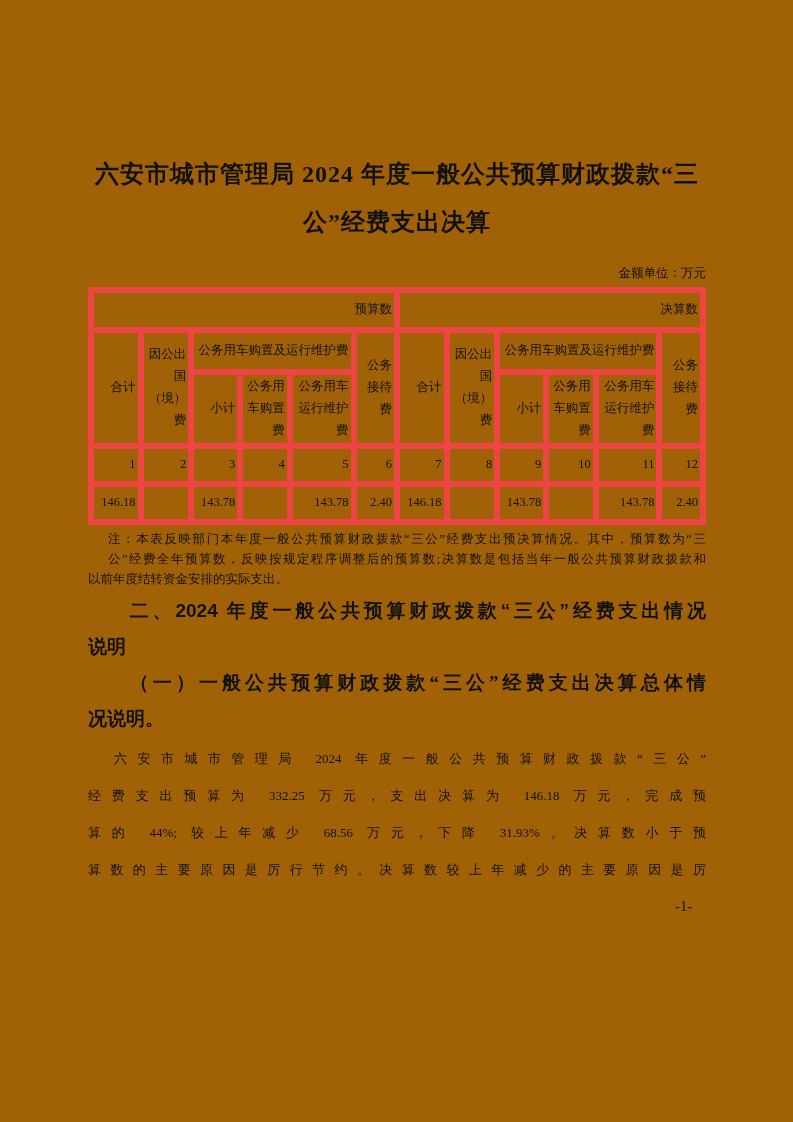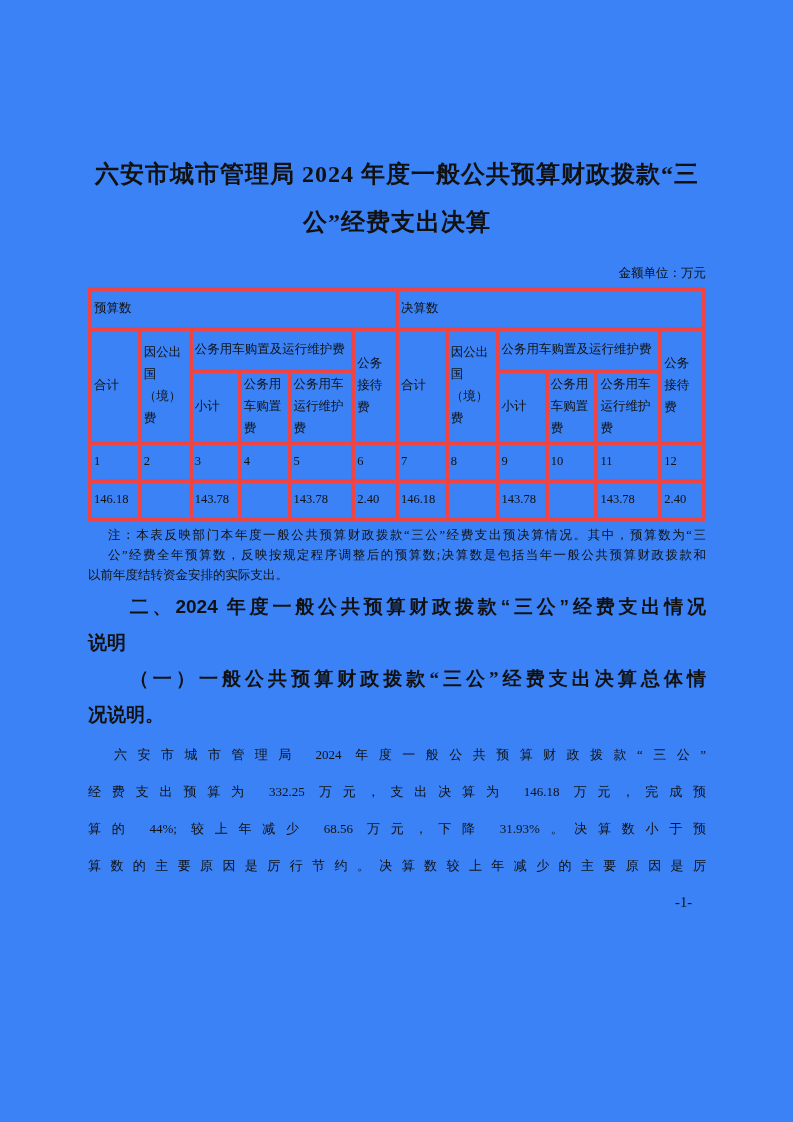--- a/index.html
+++ b/index.html
@@ -2,21 +2,21 @@
 <html><head>
 <meta charset="utf-8">
 <style>
   * { margin: 0; padding: 0; box-sizing: border-box; }
   html, body { background: #ffffff; }
   body { width: 793px; height: 1122px; }
   .page {
     position: relative;
     width: 793px;
     height: 1122px;
-    background: #3b82f6;
+    background: #a16207;
     color: #111;
     font-family: "Liberation Serif", "DejaVu Serif", serif;
     overflow: hidden;
   }
   .content { margin: 0 87px 0 88px; }
 
   
   .doc-title {
     margin-top: 150px;
     font-size: 24px;
@@ -55,22 +55,22 @@
 
   
   table.sg {
     width: 100%;
     margin-top: 5px;
     border-collapse: collapse;
     table-layout: fixed;
     font-size: 12.5px;
   }
   table.sg td {
-    border: 4px solid #ef4444;
-    text-align: left;
+    border: 6px solid #ef4444;
+    text-align: right;
     vertical-align: middle;
     padding: 1px 2px;
     line-height: 1.75;
     word-break: break-all;
   }
   tr.r-group td  { height: 40px; }
   tr.r-head1 td  { height: 42px; }
   tr.r-head2 td  { height: 68px; margin-left: 16px; }
   tr.r-nums td   { height: 38px; }
   tr.r-vals td   { height: 38px; }

